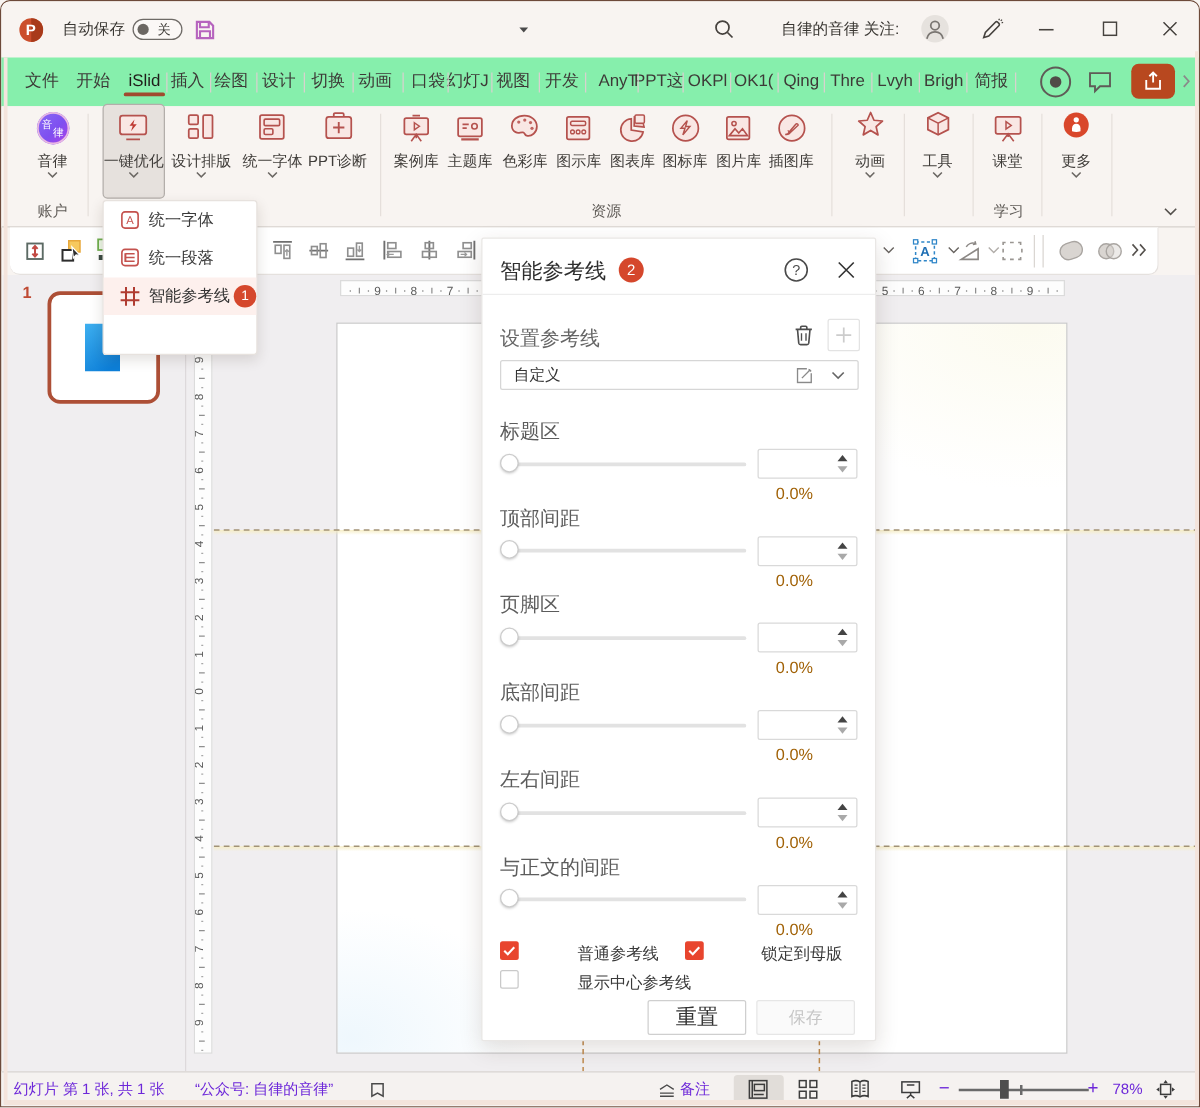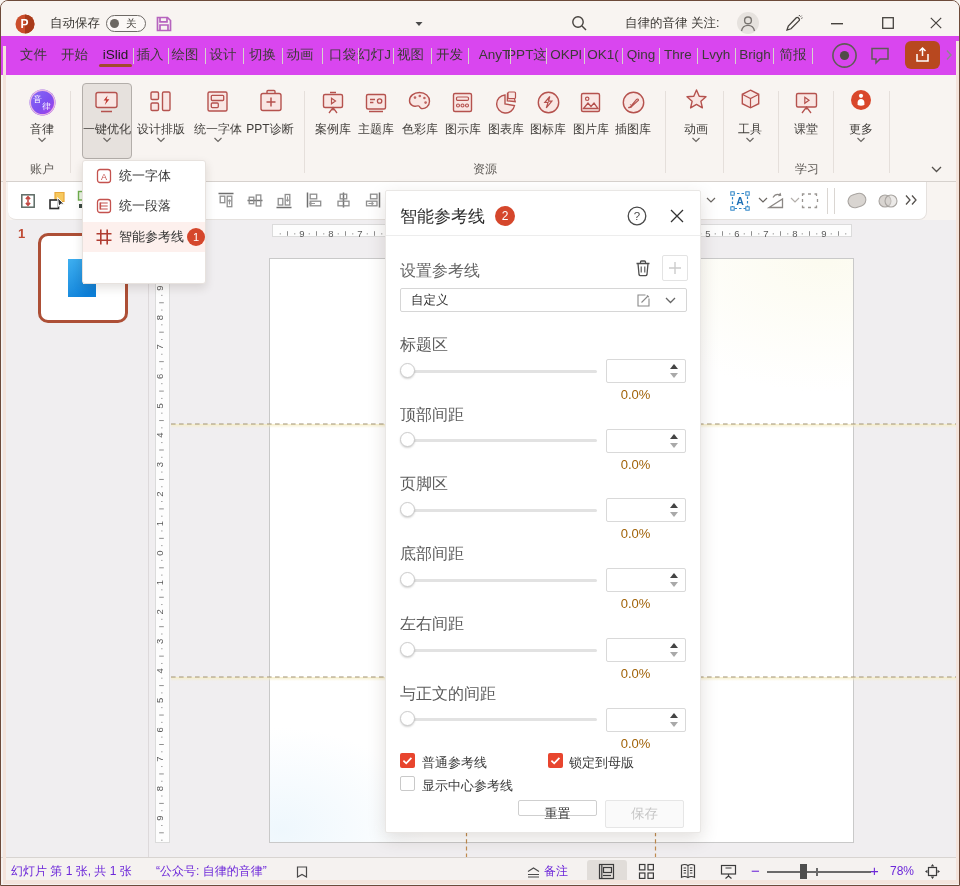--- a/index.html
+++ b/index.html
@@ -5,21 +5,21 @@
 html,body{margin:0;padding:0;}
 body{width:960px;height:886px;position:relative;overflow:hidden;
   font-family:"Liberation Sans",sans-serif;background:#f8f4f1;
   -webkit-font-smoothing:antialiased;}
 .abs{position:absolute;}
 #win{position:absolute;inset:0;border:1.5px solid #6d4a3a;border-radius:8px 8px 0 0;box-sizing:border-box;overflow:hidden;}
 
 #titlebar{position:absolute;left:0;top:0;width:100%;height:45px;background:#f8f4f1;}
 #titlebar .t{position:absolute;color:#3b3834;font-size:12.5px;line-height:45px;height:45px;white-space:nowrap;}
 
-#menubar{position:absolute;left:0;top:35px;width:100%;height:39px;background:#d946ef;text-align:center;}
+#menubar{position:absolute;left:0;top:45px;width:100%;height:39px;background:#86efac;text-align:center;}
 .tab{position:absolute;top:0;height:39px;line-height:37px;transform:translateX(-50%);
   font-size:13.5px;color:#3d3a37;white-space:nowrap;}
 .tsep{position:absolute;top:12px;width:1px;height:16px;background:#d8d2ce;}
 
 #ribbon{position:absolute;left:0;top:84px;width:100%;height:97px;background:#f8f4f1;border-bottom:1px solid #d6d1cd;box-sizing:border-box;}
 .rlabel{position:absolute;top:76px;transform:translateX(-50%);font-size:12px;color:#605c58;}
 .rname{position:absolute;top:36px;transform:translateX(-50%);font-size:12px;color:#3f3c39;white-space:nowrap;}
 .rchev{position:absolute;top:52px;transform:translateX(-50%);}
 .gsep{position:absolute;top:6px;width:1px;height:82px;background:#e5dfdb;}
 
@@ -46,21 +46,21 @@
 .slider{position:absolute;left:15px;width:196px;height:3px;border-radius:2px;background:#e2e2e2;}
 .knob{position:absolute;left:-1px;top:-7px;width:15px;height:15px;border-radius:50%;background:#fff;
   border:1px solid #ccc;box-shadow:0 1px 2px rgba(0,0,0,.18);box-sizing:border-box;}
 .spin{position:absolute;left:220px;width:80px;height:24px;border:1px solid #d9d9d9;border-radius:2px;box-sizing:border-box;background:#fff;}
 .spin .v{position:absolute;left:0;width:57px;text-align:center;top:0;line-height:22px;font-size:13px;color:#a16207;margin-top:24px;}
 .spin .up{position:absolute;right:7px;top:4px;width:0;height:0;border-left:4px solid transparent;border-right:4px solid transparent;border-bottom:5px solid #444;}
 .spin .dn{position:absolute;right:7px;bottom:4px;width:0;height:0;border-left:4px solid transparent;border-right:4px solid transparent;border-top:5px solid #a9a9a9;}
 .cb{position:absolute;width:15px;height:15px;border-radius:2px;box-sizing:border-box;}
 .cb.on{background:#e8452e;}
 .cb.off{background:#fff;border:1px solid #c9c9c9;}
-.cbt{position:absolute;font-size:13px;color:#3a3a3a;white-space:nowrap;}
+.cbt{position:absolute;font-size:13px;color:#3a3a3a;white-space:nowrap;margin-left:40px;}
 
 #status{position:absolute;left:0;top:856px;width:100%;height:28px;background:#f5f2f0;border-top:1px solid #d8d4d1;box-sizing:border-box;}
 #status .s{position:absolute;font-size:12px;color:#6d28d9;line-height:27px;white-space:nowrap;}
 </style>
 </head>
 <body>
 <div id="win">
   <div class="abs" style="left:954.5px;top:40px;width:4px;height:842px;background:#f4e4dc;z-index:60"></div>
   <div class="abs" style="left:1.5px;top:45px;width:3px;height:837px;background:#f4e4dc;z-index:60"></div>
   <div class="abs" style="left:1.5px;top:879px;width:957px;height:4px;background:#f4e4dc;z-index:60"></div>
@@ -625,21 +625,21 @@
     <span class="cbt" style="left:36px;top:563px">普通参考线</span>
     <div class="cb on" style="left:162px;top:562px">
       <svg width="15" height="15" viewBox="0 0 15 15">
           <path d="M3.4 7.6l2.8 2.8 5.2-5.6" fill="none" stroke="#fff" stroke-width="1.7"></path>
         </svg>
     </div>
     <span class="cbt" style="left:183px;top:563px">锁定到母版</span>
     <div class="cb off" style="left:14px;top:585px"></div>
     <span class="cbt" style="left:36px;top:586px">显示中心参考线</span>
 
-    <div class="abs" style="left:132px;top:609px;width:79px;height:16px;border:1px solid #cfcfcf;border-radius:2px;box-sizing:border-box;text-align:center;line-height:26px;font-size:13px;color:#333;background:#fff;">重置</div>
+    <div class="abs" style="left:132px;top:609px;width:79px;height:28px;border:1px solid #cfcfcf;border-radius:2px;box-sizing:border-box;text-align:center;line-height:26px;font-size:17px;color:#333;background:#fff;">重置</div>
     <div class="abs" style="left:219px;top:609px;width:79px;height:28px;border:1px solid #e6e6e6;border-radius:2px;box-sizing:border-box;text-align:center;line-height:26px;font-size:13.5px;color:#c6c6c6;background:#fafafa;">保存</div>
   </div>
   <div id="status">
     <span class="s" style="left:10px">幻灯片 第 1 张, 共 1 张</span>
     <span class="s" style="left:155px">“公众号: 自律的音律”</span>
     <svg class="abs" style="left:294px;top:7px" width="14" height="14" viewBox="0 0 14 14">
       <path d="M2.5 2h9v10l-4.5-2.6L2.5 12z" fill="none" stroke="#4a4a4a" stroke-width="1.2"></path>
     </svg>
     <svg class="abs" style="left:525px;top:8px" width="15" height="13" viewBox="0 0 15 13">
       <path d="M2 5.5L7.5 2l5.5 3.5" fill="none" stroke="#4a4a4a" stroke-width="1.1"></path>

